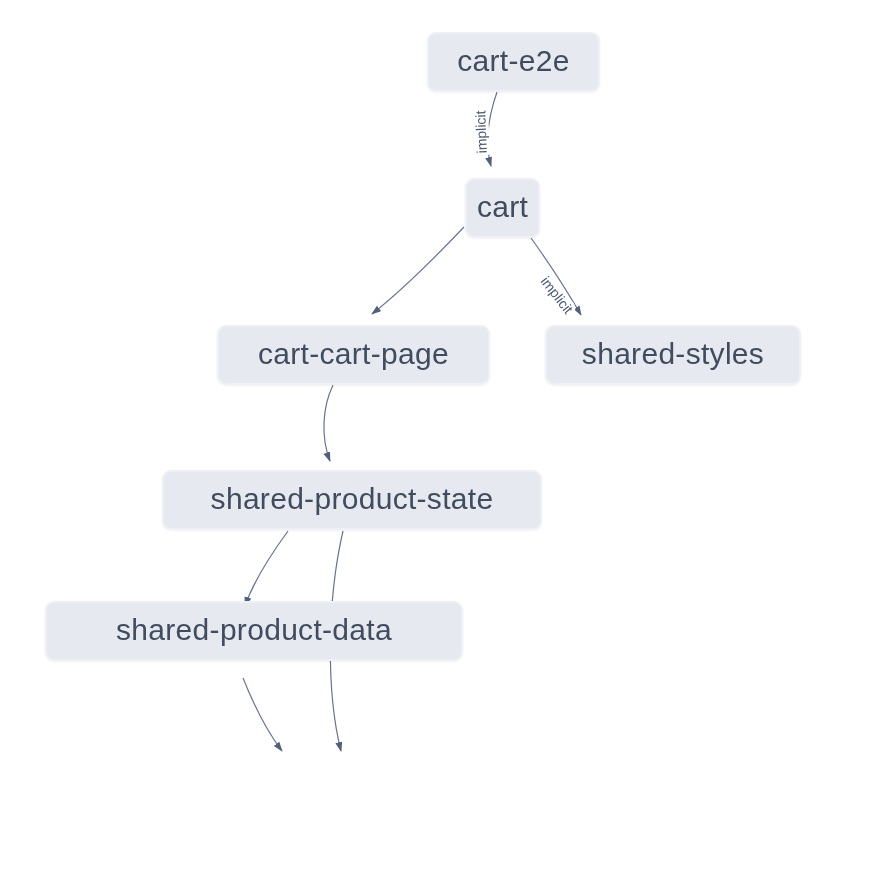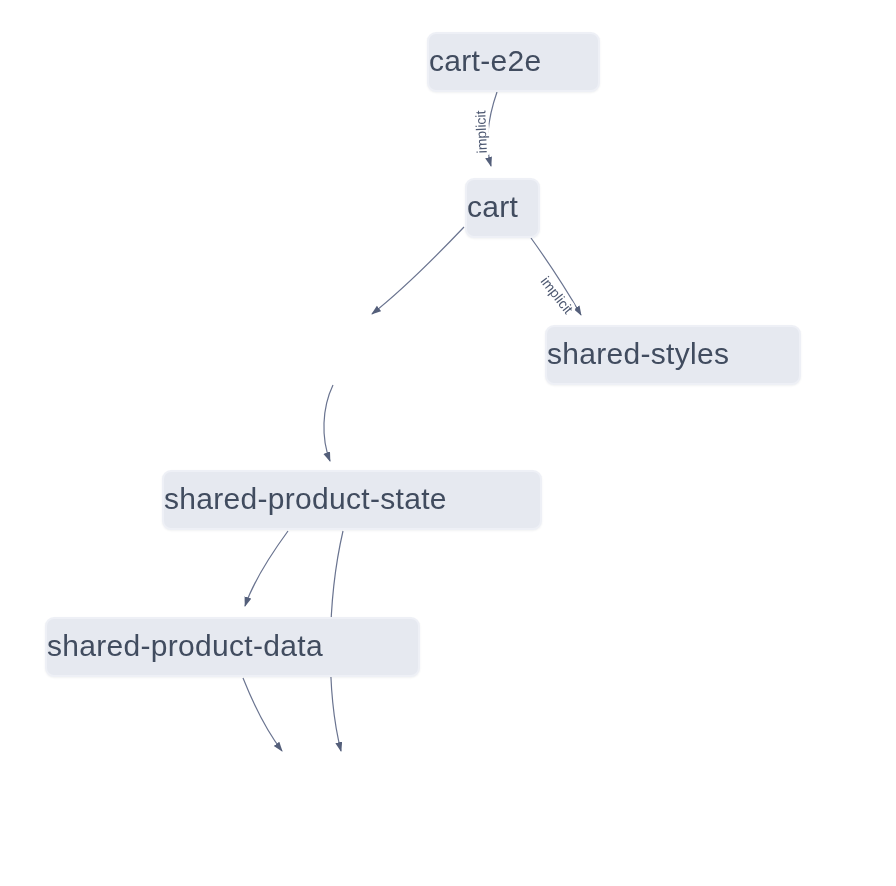--- a/index.html
+++ b/index.html
@@ -42,20 +42,21 @@
     dominant-baseline: central;
   }
   .node {
     position: absolute;
     box-sizing: border-box;
     background: var(--node_fill, #e6e9f0);
     border: 2px solid var(--node_border, #eef0f6);
     border-radius: 9px;
     display: flex;
     align-items: center;
+    justify-content: center;
     box-shadow: 0 1px 2px rgba(71, 85, 105, 0.08);
     cursor: pointer;
   }
   .node-label {
     font-size: 30px;
     letter-spacing: 0.3px;
     color: var(--node_text, #414c5f);
     white-space: nowrap;
     line-height: 1;
     padding-bottom: 2px;
@@ -86,27 +87,30 @@
   </svg>
 
   <div class="node" style="left:427px; top:32px; width:173px; height:60px">
     <span class="node-label">cart-e2e</span>
   </div>
 
   <div class="node" style="left:465px; top:178px; width:75px; height:60px">
     <span class="node-label">cart</span>
   </div>
 
+  <div class="node" style="left:217px; top:325px; width:273px; height:60px">
+    <span class="node-label">cart-cart-page</span>
+  </div>
 
   <div class="node" style="left:162px; top:470px; width:380px; height:60px">
     <span class="node-label">shared-product-state</span>
   </div>
 
   <div class="node" style="left:545px; top:325px; width:256px; height:60px">
     <span class="node-label">shared-styles</span>
   </div>
 
-  <div class="node" style="left:45px; top:617px; width:375px; height:60px">
+  <div class="node" style="left:45px; top:601px; width:418px; height:60px">
     <span class="node-label">shared-product-data</span>
   </div>
 
 
 </div>
 
 </body></html>

